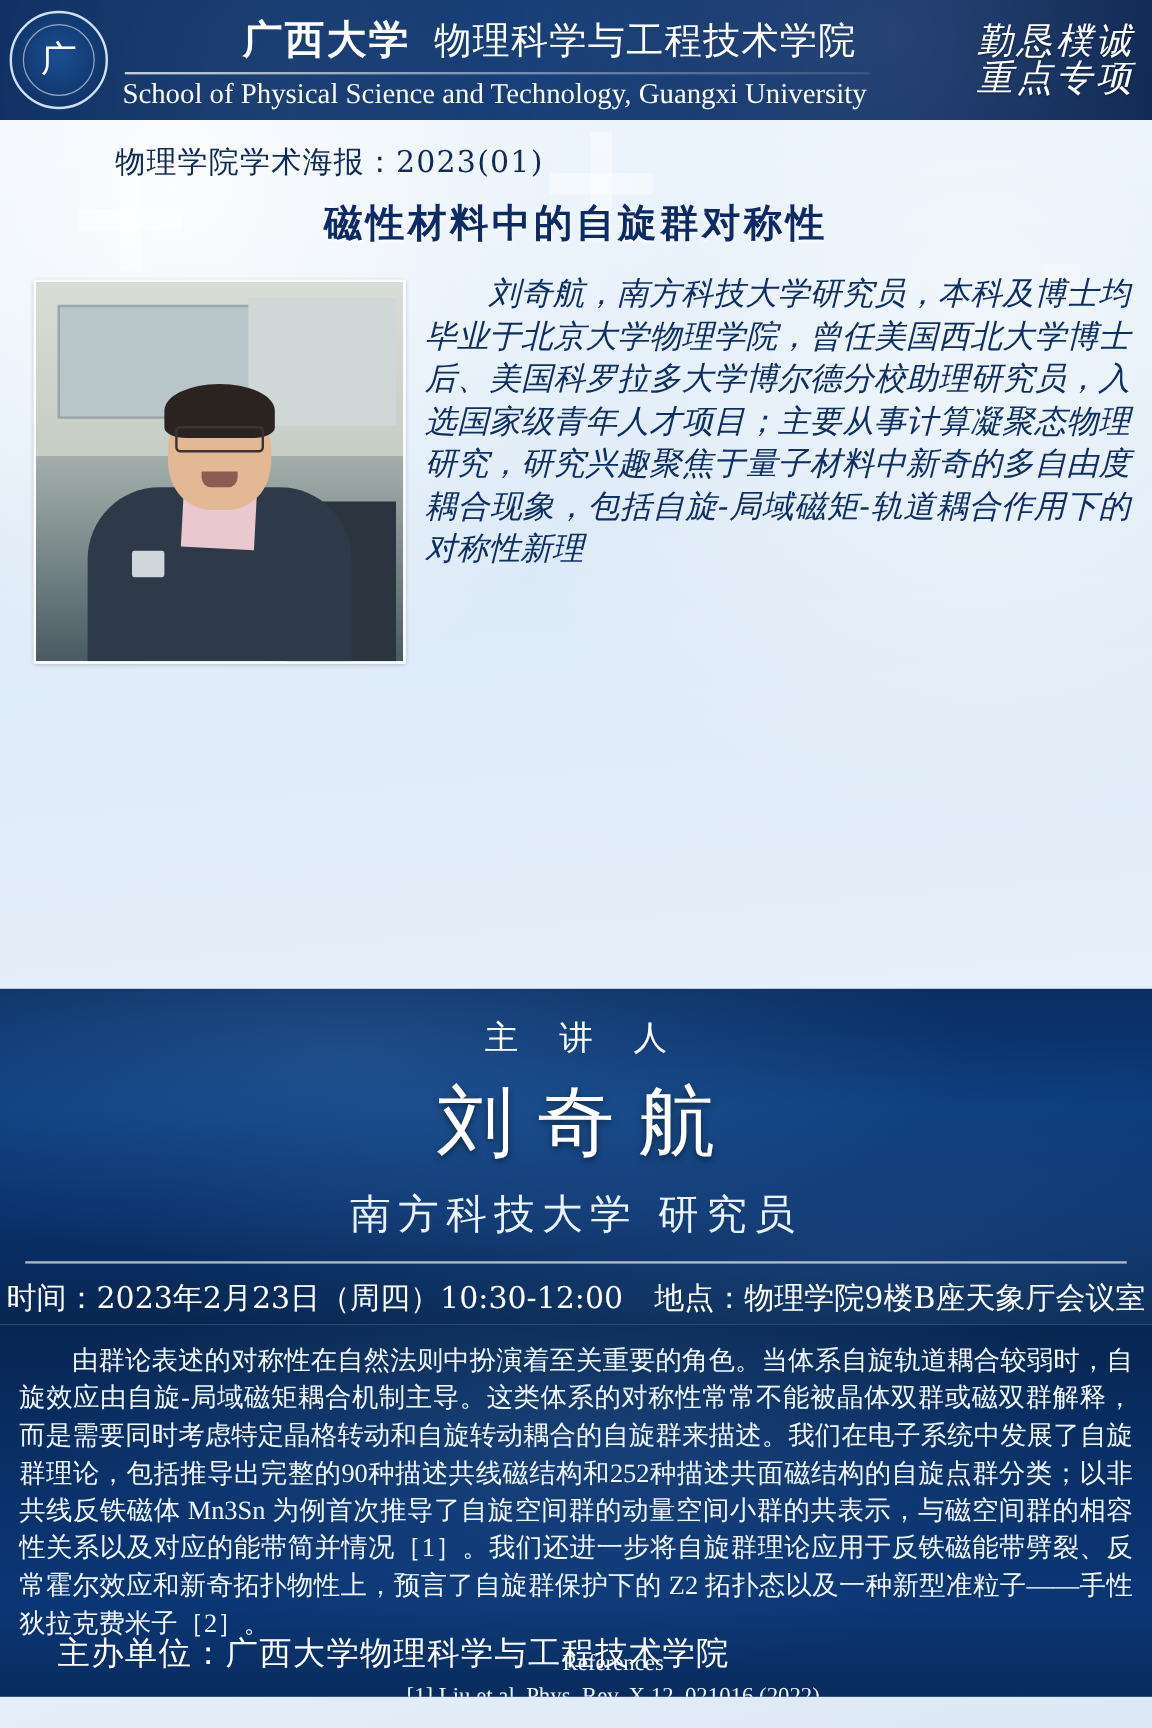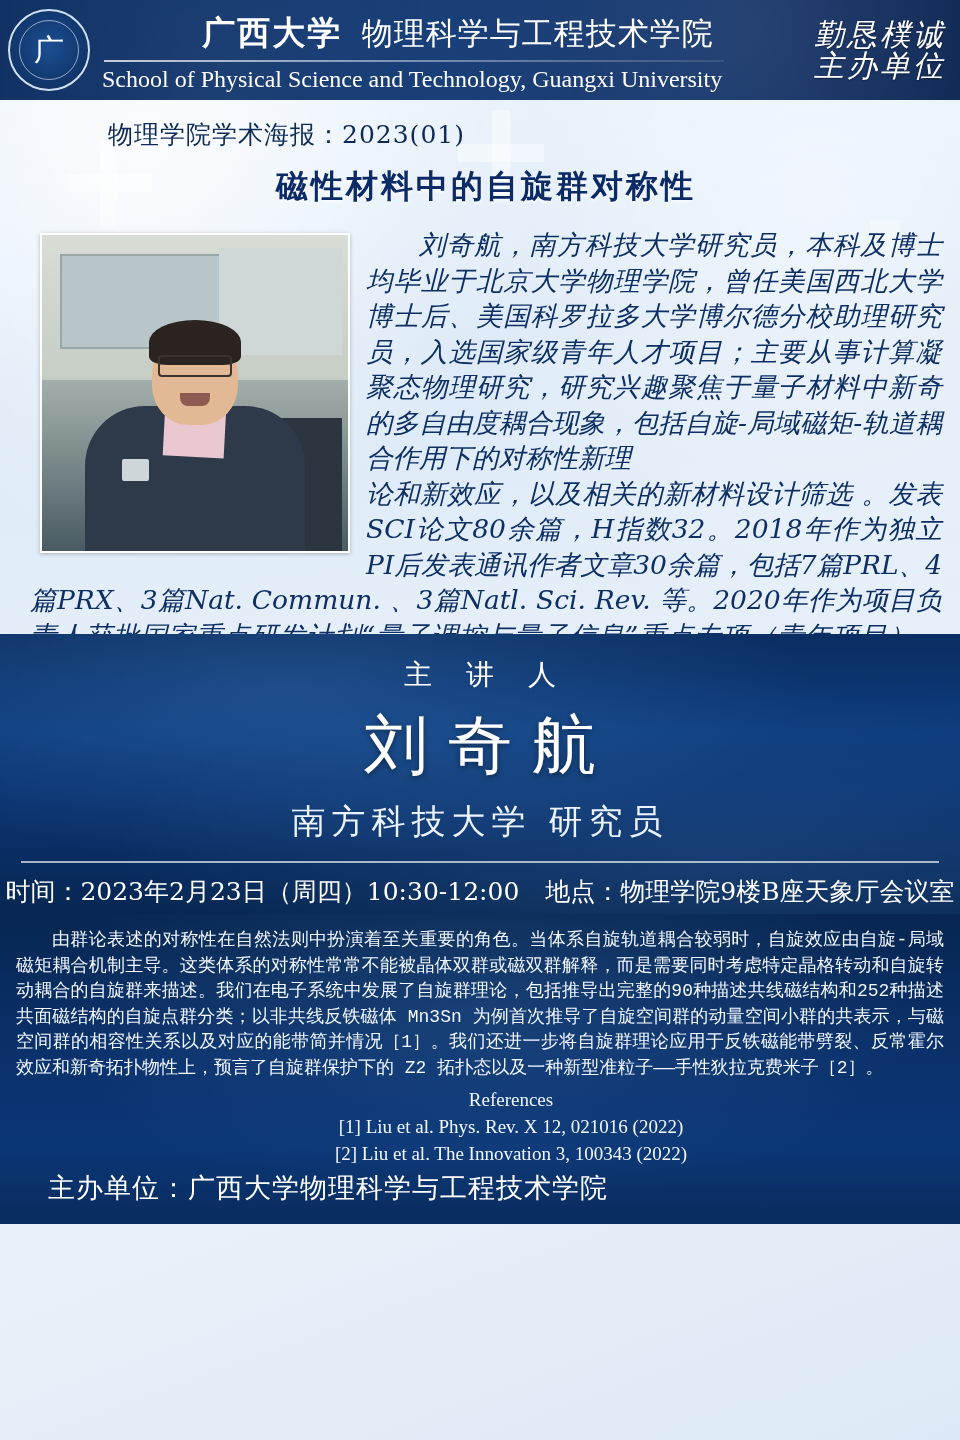--- a/index.html
+++ b/index.html
@@ -95,26 +95,26 @@
   .header-motto div {
     font-size: 30px;
     letter-spacing: 3px;
     font-style: italic;
     text-shadow: 0 1px 2px rgba(0,0,0,0.4);
   }
 
   
   .light-sec {
     position: relative;
-    padding: 0 0 10px 12px;
+    padding: 0 0 10px 0;
     background:
       radial-gradient(circle at 15% 8%, rgba(255,255,255,0.85), transparent 42%),
       radial-gradient(circle at 85% 20%, rgba(255,255,255,0.55), transparent 45%),
       linear-gradient(175deg, #e7f1fb 0%, #dbe9f7 45%, #e6f0fa 100%);
-    height: 534px;
+    height: 724px;
     overflow: hidden;
   }
   .deco {
     position: absolute;
     background: rgba(255,255,255,0.45);
     pointer-events: none;
   }
   .deco.cross-v { width: 18px; height: 86px; }
   .deco.cross-h { width: 86px; height: 18px; }
   .deco.sq { width: 30px; height: 30px; background: rgba(255,255,255,0.35); }
@@ -247,24 +247,24 @@
     color: #f2f8ff;
     overflow: hidden;
   }
   .abstract-sec::before {
     content: "";
     position: absolute; inset: 0;
     background: radial-gradient(ellipse at 50% 30%, rgba(130,195,255,0.12), transparent 65%);
   }
   .abs-text {
     position: relative; z-index: 2;
-    font-size: 18px;
+    font-size: 22px;
     line-height: 1.42;
     text-align: justify;
-    font-family: Liberation Mono, monospace;
+    font-family: Liberation Serif, serif;
     text-indent: 2em;
   }
   .refs {
     position: relative; z-index: 2;
     margin: 6px 0 0 62px;
     font-size: 19px;
     font-family: "Liberation Serif", serif;
     line-height: 1.42;
     text-align: center;
   }
@@ -291,21 +291,21 @@
     <div class="header-titles">
       <div class="h-cn">
         <span class="univ">广西大学</span>
         <span>物理科学与工程技术学院</span>
       </div>
       <div class="h-rule"></div>
       <div class="h-en">School of Physical Science and Technology, Guangxi University</div>
     </div>
     <div class="header-motto">
       <div>勤恳樸诚</div>
-      <div>主办单位</div>
+      <div>重点专项</div>
     </div>
   </div>
 
   <div class="light-sec">
     <div class="deco cross-v" style="left:100px; top:40px;"></div>
     <div class="deco cross-h" style="left:66px; top:74px;"></div>
     <div class="deco cross-v" style="left:492px; top:10px;"></div>
     <div class="deco cross-h" style="left:458px; top:44px;"></div>
     <div class="deco sq" style="left:40px; top:170px;"></div>
     <div class="deco sq" style="left:870px; top:120px;"></div>
@@ -322,21 +322,20 @@
         <div class="ph-body"></div>
         <div class="ph-collar"></div>
         <div class="ph-head"></div>
         <div class="ph-hair"></div>
         <div class="ph-gl"></div>
         <div class="ph-mouth"></div>
         <div class="ph-badge"></div>
       </div>
       <div class="bio-text">
         <p class="indent">刘奇航，南方科技大学研究员，本科及博士均毕业于北京大学物理学院，曾任美国西北大学博士后、美国科罗拉多大学博尔德分校助理研究员，入选国家级青年人才项目；主要从事计算凝聚态物理研究，研究兴趣聚焦于量子材料中新奇的多自由度耦合现象，包括自旋-局域磁矩-轨道耦合作用下的对称性新理</p>
-        <p>论和新效应，以及相关的新材料设计筛选 。发表SCI论文80余篇，H指数32。2018年作为独立PI后发表通讯作者文章30余篇，包括7篇PRL、4篇PRX、3篇Nat. Commun. 、3篇Natl. Sci. Rev. 等。2020年作为项目负责人获批国家重点研发计划“量子调控与量子信息”重点专项（青年项目），2022年获批深圳市杰青项目，2021与2022年连续入选斯坦福大学发布的全球前2%顶尖科学家榜单（World's Top 2% Scientists）。</p>
       </div>
     </div>
   </div>
 
   <div class="dark-sec">
     <div class="sp-label">主讲人</div>
     <div class="sp-name">刘奇航</div>
     <div class="sp-affil">南方科技大学 研究员</div>
     <div class="sp-rule"></div>
     <div class="meta-row">

